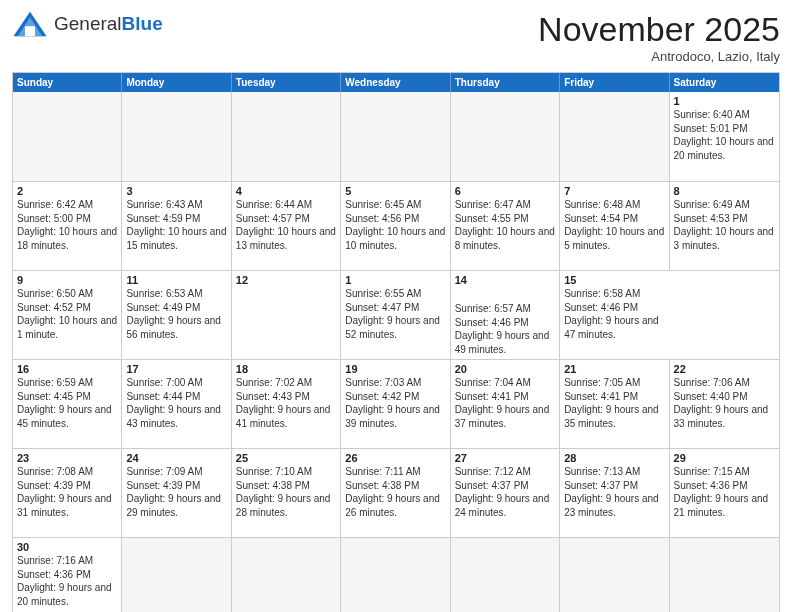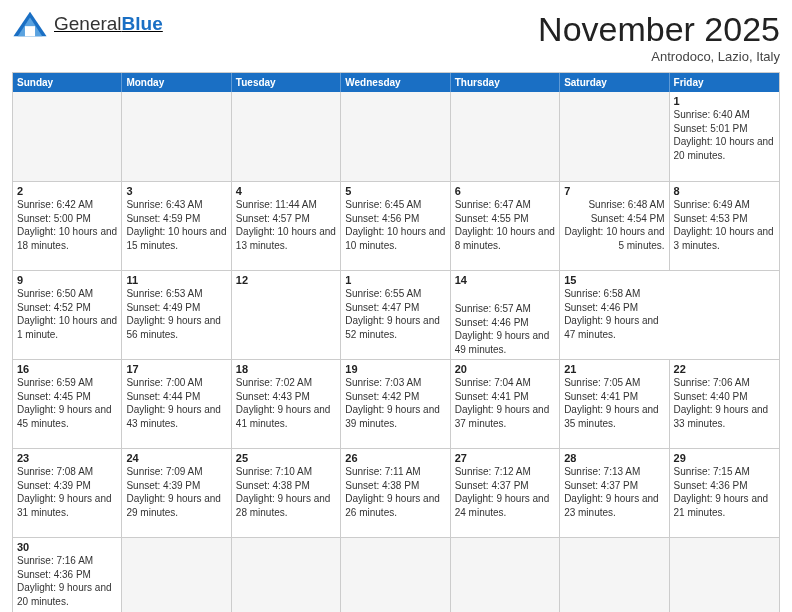--- a/index.html
+++ b/index.html
@@ -21,21 +21,20 @@
     .header {
       display: flex;
       justify-content: space-between;
       align-items: flex-start;
       margin-bottom: 8px;
     }
     .logo {
       display: flex;
       align-items: center;
       gap: 6px;
-      text-decoration: underline;
     }
     .logo-icon {
       width: 36px;
       height: 28px;
     }
     .title-block {
       text-align: right;
     }
     .month-title {
       font-size: 34px;
@@ -121,22 +120,22 @@
     </div>
   </div>
 
   <div class="calendar">
     <div class="cal-header">
     <div class="cal-header-cell">Sunday</div>
         <div class="cal-header-cell">Monday</div>
         <div class="cal-header-cell">Tuesday</div>
         <div class="cal-header-cell">Wednesday</div>
         <div class="cal-header-cell">Thursday</div>
+        <div class="cal-header-cell">Friday</div>
         <div class="cal-header-cell">Saturday</div>
-        <div class="cal-header-cell">Friday</div>
       </div>
     <div class="cal-body">
     <div class="cal-row">
           <div class="cal-cell empty"></div>
           <div class="cal-cell empty"></div>
           <div class="cal-cell empty"></div>
           <div class="cal-cell empty"></div>
           <div class="cal-cell empty"></div>
           <div class="cal-cell empty"></div>
           <div class="cal-cell">
@@ -154,39 +153,39 @@
 Daylight: 10 hours and 18 minutes.</div>
           </div>
           <div class="cal-cell">
             <div class="day-num">3</div>
             <div class="day-info" style="white-space: pre-line;">Sunrise: 6:43 AM
 Sunset: 4:59 PM
 Daylight: 10 hours and 15 minutes.</div>
           </div>
           <div class="cal-cell">
             <div class="day-num">4</div>
-            <div class="day-info" style="white-space: pre-line;">Sunrise: 11:44 AM
+            <div class="day-info" style="white-space: pre-line;">Sunrise: 6:44 AM
 Sunset: 4:57 PM
 Daylight: 10 hours and 13 minutes.</div>
           </div>
           <div class="cal-cell">
             <div class="day-num">5</div>
             <div class="day-info" style="white-space: pre-line;">Sunrise: 6:45 AM
 Sunset: 4:56 PM
 Daylight: 10 hours and 10 minutes.</div>
           </div>
           <div class="cal-cell">
             <div class="day-num">6</div>
             <div class="day-info" style="white-space: pre-line;">Sunrise: 6:47 AM
 Sunset: 4:55 PM
 Daylight: 10 hours and 8 minutes.</div>
           </div>
           <div class="cal-cell">
             <div class="day-num">7</div>
-            <div class="day-info" style="white-space: pre-line; text-align: right;">Sunrise: 6:48 AM
+            <div class="day-info" style="white-space: pre-line;">Sunrise: 6:48 AM
 Sunset: 4:54 PM
 Daylight: 10 hours and 5 minutes.</div>
           </div>
           <div class="cal-cell">
             <div class="day-num">8</div>
             <div class="day-info" style="white-space: pre-line;">Sunrise: 6:49 AM
 Sunset: 4:53 PM
 Daylight: 10 hours and 3 minutes.</div>
           </div>
         </div>

